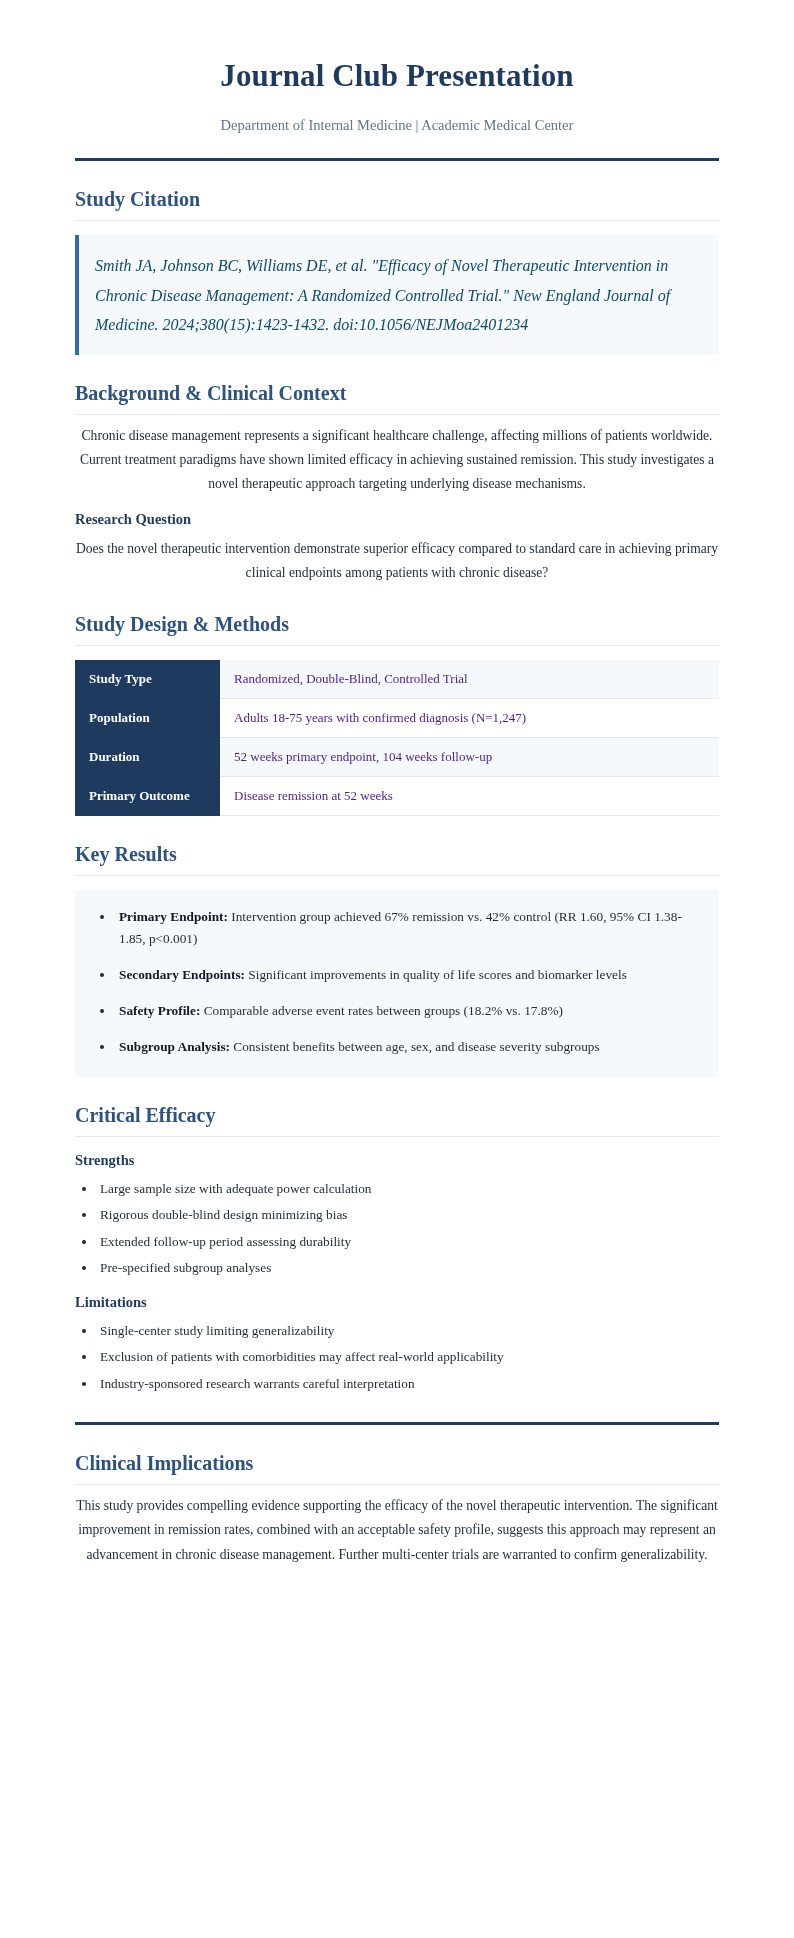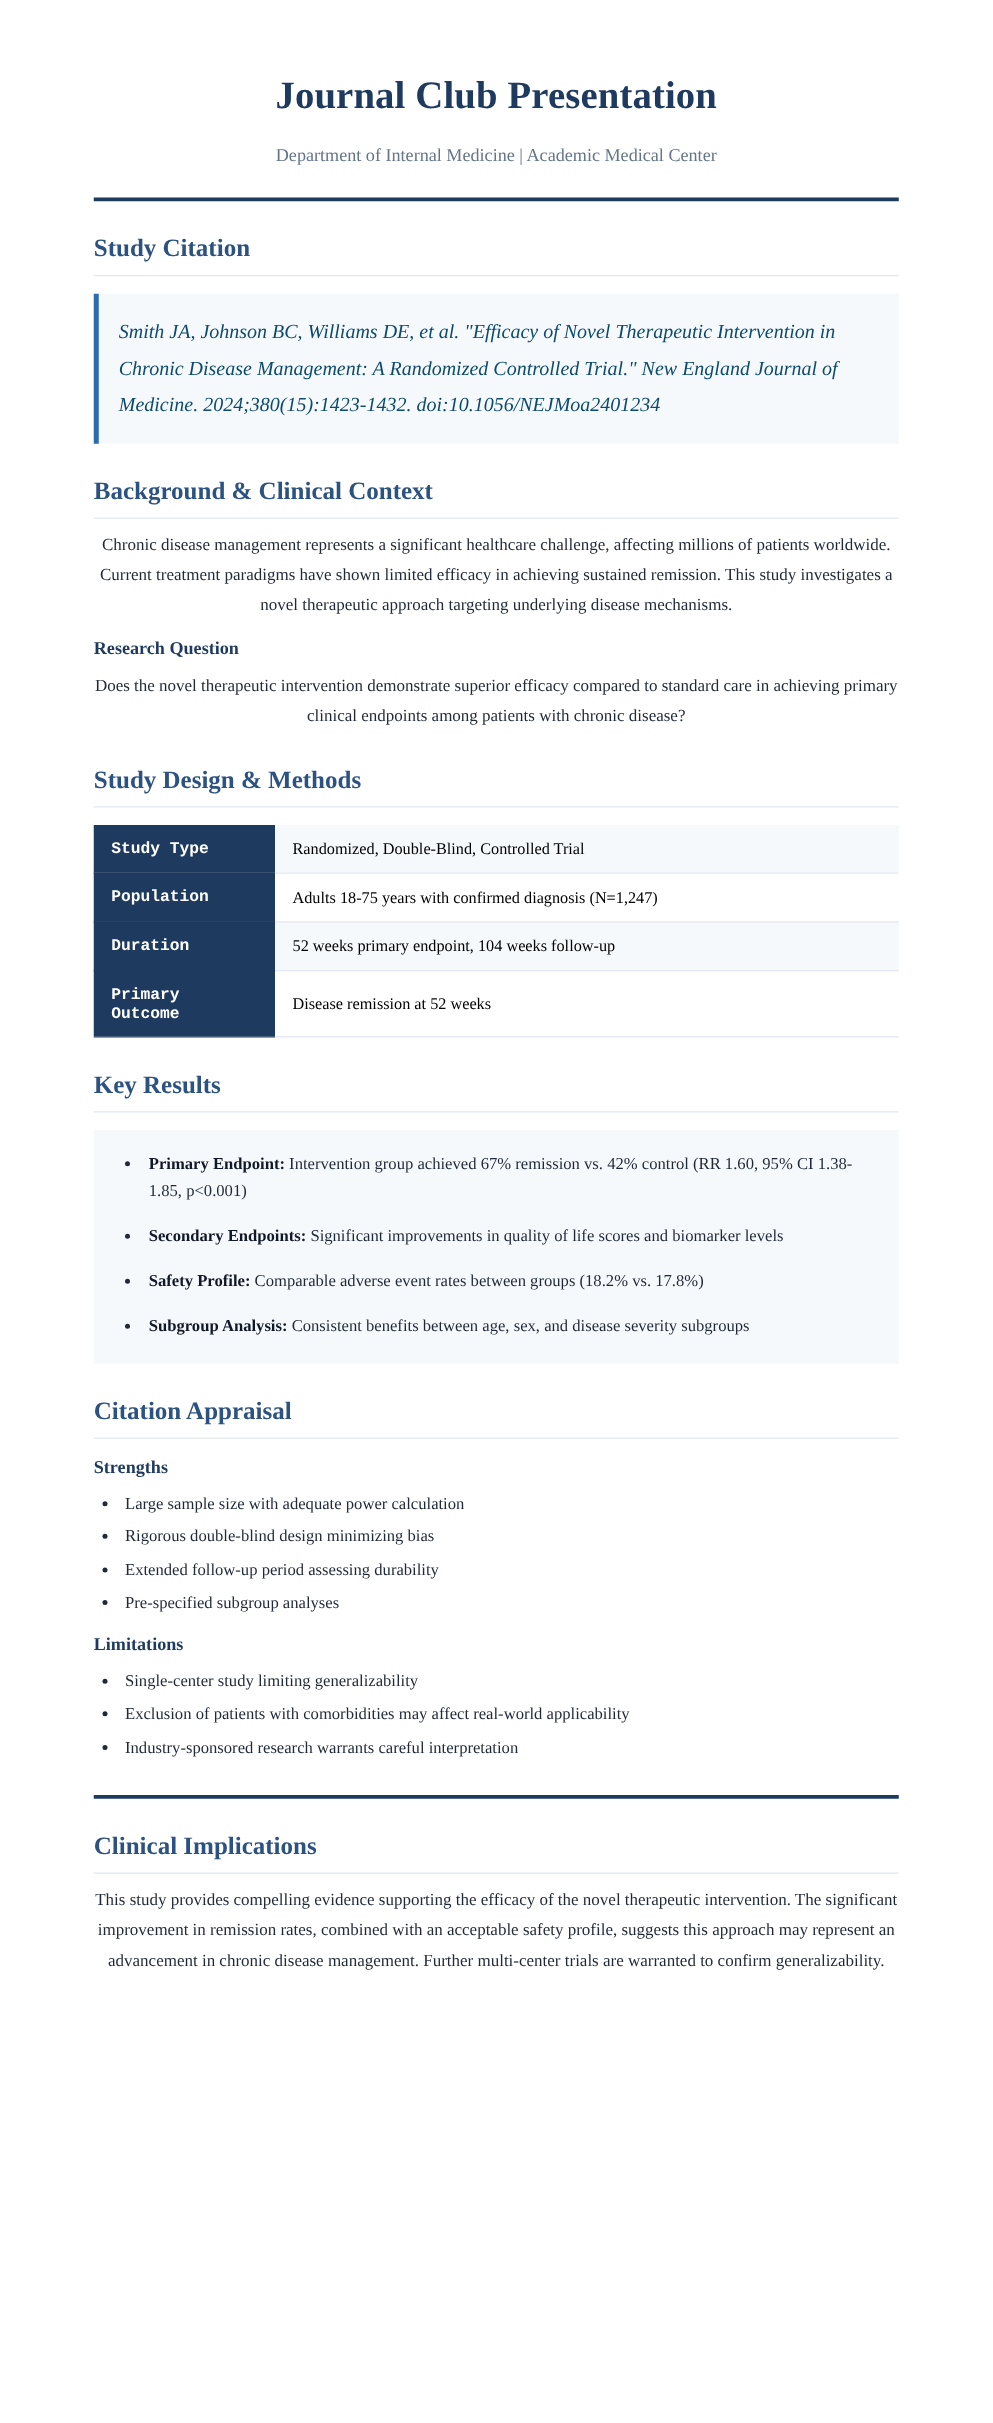--- a/index.html
+++ b/index.html
@@ -96,25 +96,24 @@
   table.design-table th {
     background: #1e3a5f;
     color: #ffffff;
     text-align: left;
     font-weight: bold;
     font-size: 13px;
     padding: 11px 14px;
     width: 145px;
     vertical-align: middle;
     border-bottom: 1px solid #1e3a5f;
-    font-family: Liberation Mono, monospace;
   }
   table.design-table td {
     padding: 11px 14px;
-    color: #000000;
+    color: #4c1d95;
     font-size: 13px;
     vertical-align: middle;
     border-bottom: 1px solid #e2e8f0;
     background: #ffffff;
   }
   table.design-table tr:nth-child(odd) td { background: #f6f9fc; }
   table.design-table tr:last-child td { border-bottom: 1px solid #e2e8f0; }
 
   
   .results-box {
@@ -230,21 +229,21 @@
           <b>Safety Profile:</b><span> Comparable adverse event rates between groups (18.2% vs. 17.8%)</span>
         </li>
         <li>
           <b>Subgroup Analysis:</b><span> Consistent benefits between age, sex, and disease severity subgroups</span>
         </li>
       </ul>
     </div>
   </div>
 
   <div class="section">
-    <h2 class="section-title">Citation Appraisal</h2>
+    <h2 class="section-title">Critical Efficacy</h2>
 
     <h3 class="subsection-title">Strengths</h3>
     <ul class="plain-list">
       <li>Large sample size with adequate power calculation</li>
       <li>Rigorous double-blind design minimizing bias</li>
       <li>Extended follow-up period assessing durability</li>
       <li>Pre-specified subgroup analyses</li>
     </ul>
 
     <h3 class="subsection-title">Limitations</h3>

